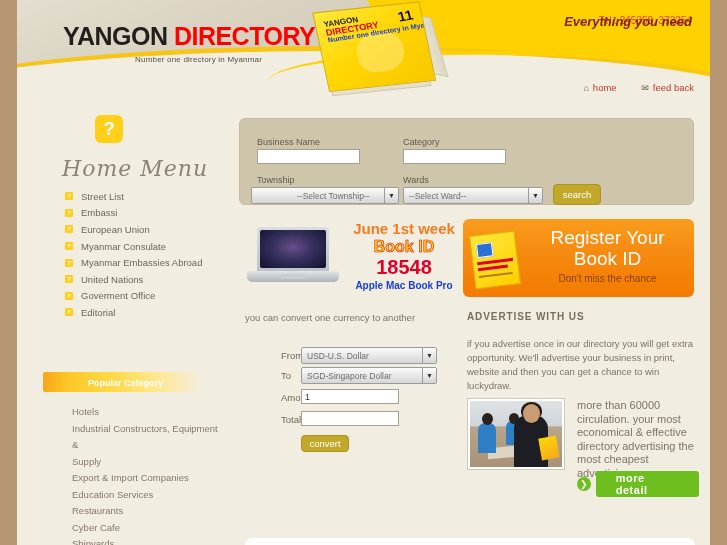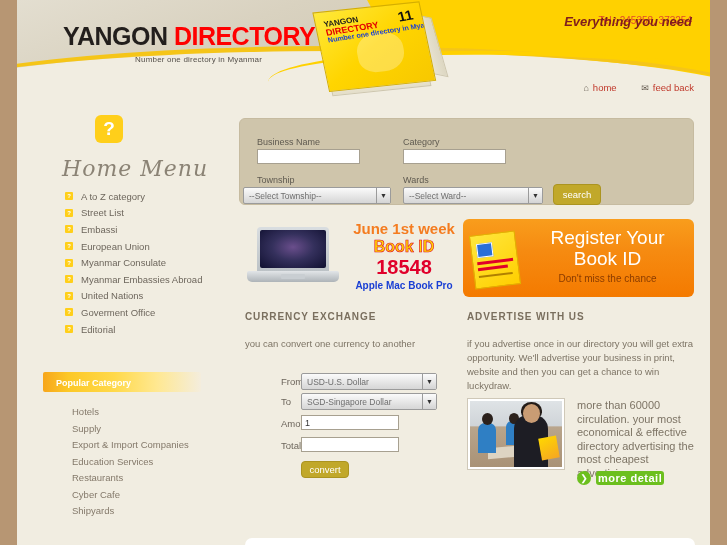--- a/index.html
+++ b/index.html
@@ -227,20 +227,21 @@
     font-weight: bold;
   }
   .menu-list a { color:#6d665c; text-decoration:none; }
 
   .pop-head {
     position: absolute;
     left: 26px; top: 262px;
     width: 158px; height: 20px;
     background: linear-gradient(90deg, #f7a61b 0%, #fcc827 16%, #ffd94a 45%, #ffe891 72%, #f4eddd 100%);
     border-radius: 2px;
+    padding-left: 32px;
   }
   .pop-head span {
     color: #fff;
     font-size: 9px;
     font-weight: bold;
     line-height: 20px;
     margin-left: 13px;
     display: inline-block;
   }
   .pop-list {
@@ -301,21 +302,21 @@
     position: absolute;
     right: 0; top: 0;
     width: 14px; height: 15px;
     border-left: 1px solid #9b9b9b;
     background: linear-gradient(180deg,#fcfcfc,#d4d4d4);
     text-align: center;
     line-height: 15px;
     font-size: 7px;
     color: #333;
   }
-  .search-panel .sel-tw { left: 3px; top: 68px; width: 148px; }
+  .search-panel .sel-tw { left: 11px; top: 68px; width: 148px; padding-left: 40px; }
   .search-panel .sel-wd { left: 163px; top: 68px; width: 140px; }
   .btn-gold {
     background: #c1a82a;
     border: 1px solid #ab9420;
     border-radius: 4px;
     color: #fff;
     font-size: 9.5px;
     text-align: center;
     cursor: pointer;
     font-family: "Liberation Sans", sans-serif;
@@ -547,21 +548,21 @@
     text-align: center;
     line-height: 14px;
     margin-right: 5px;
   }
   .more-pill {
     background: #6cbf1e;
     color: #fff;
     font-size: 11px;
     font-weight: bold;
     border-radius: 3px;
-    padding: 1px 2px;
+    padding: 1px 20px;
     letter-spacing: 0.5px;
   }
 
   .bottom-panel {
     position: absolute;
     left: 228px; top: 538px;
     width: 450px; height: 30px;
     background: #ffffff;
     border-radius: 7px 7px 0 0;
   }
@@ -606,24 +607,20 @@
       <a href="#"><span class="ic">⌂</span><span>home</span></a>
       <a href="#"><span class="ic">✉</span><span>feed back</span></a>
     </div>
   </div>
 
   <div class="sidebar">
     <div class="q-badge">?</div>
     <div class="home-menu">Home Menu</div>
 
     <ul class="menu-list">
-      <li>
-          <span class="bullet">?</span>
-          <a href="#">A to Z category</a>
-        </li>
       <li>
           <span class="bullet">?</span>
           <a href="#">Street List</a>
         </li>
       <li>
           <span class="bullet">?</span>
           <a href="#">Embassi</a>
         </li>
       <li>
           <span class="bullet">?</span>
@@ -649,20 +646,21 @@
           <span class="bullet">?</span>
           <a href="#">Editorial</a>
         </li>
     </ul>
 
     <div class="pop-head">
       <span>Popular Category</span>
     </div>
     <ul class="pop-list">
       <li>Hotels</li>
+      <li>Industrial Constructors, Equipment &amp;</li>
       <li>Supply</li>
       <li>Export &amp; Import Companies</li>
       <li>Education Services</li>
       <li>Restaurants</li>
       <li>Cyber Cafe</li>
       <li>Shipyards</li>
 
     </ul>
   </div>
 
@@ -715,21 +713,20 @@
           <span>Register Your</span><br>
           <span>Book ID</span>
         </div>
         <div class="reg-sub">Don't miss the chance</div>
       </div>
     </div>
 
     <div class="cols">
 
       <div class="col-l">
-        <div class="sec-title">CURRENCY EXCHANGE</div>
         <div class="sec-sub">you can convert one currency to another</div>
 
         <div class="cx-rows">
           <div class="cx-lbl cx-r1">From</div>
           <div class="sel cx-sel-1">
             <span class="stxt">USD-U.S. Dollar</span>
             <span class="arrow">▼</span>
           </div>
 
           <div class="cx-lbl cx-r2">To</div>

